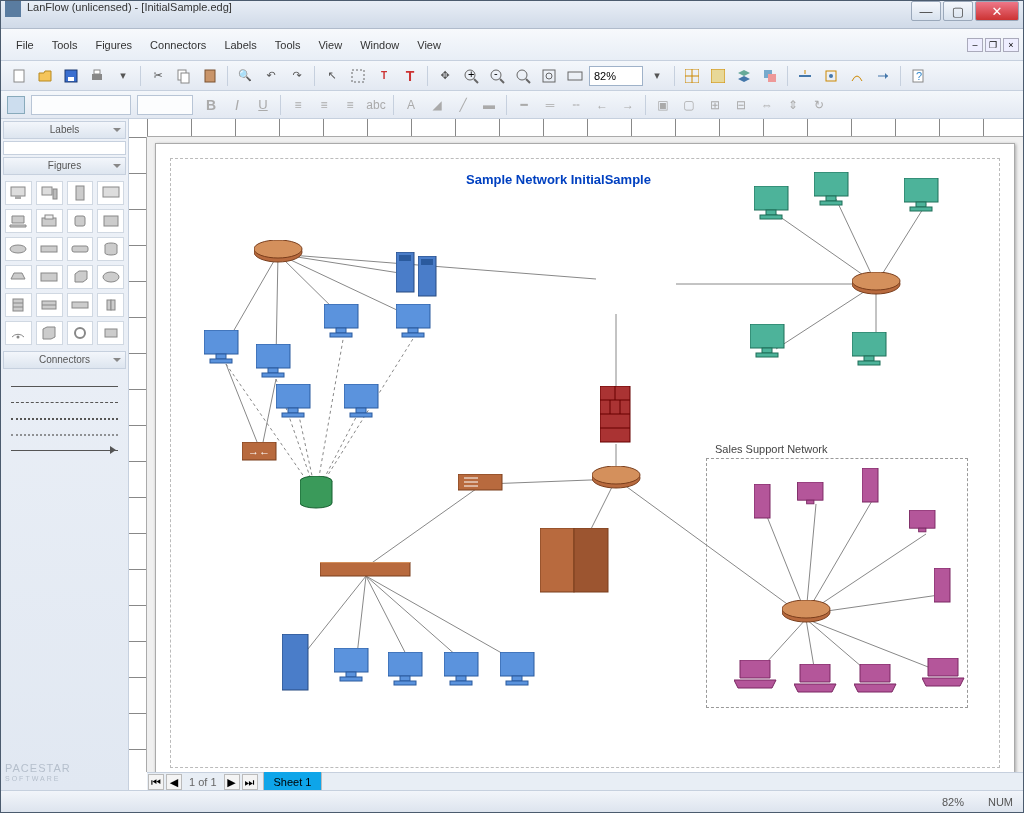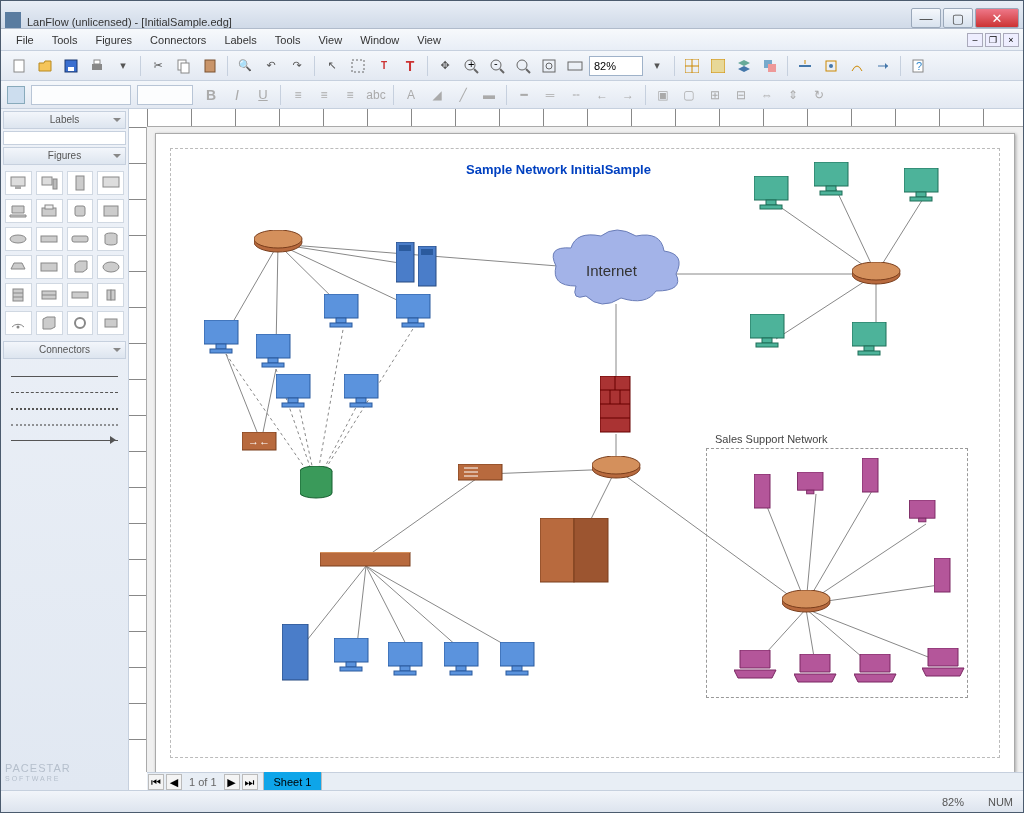--- a/index.html
+++ b/index.html
@@ -1,24 +1,24 @@
 <!DOCTYPE html>
 <html><head>
 <meta charset="utf-8">
 <style>
 *{box-sizing:border-box;margin:0;padding:0;font-family:"Segoe UI",Tahoma,sans-serif;font-size:11px;user-select:none}
 body{background:#d4e1f0;overflow:hidden}
 .window{width:1024px;height:813px;background:#fff;border:1px solid #4b5b6e;display:flex;flex-direction:column}
-.titlebar{height:28px;background:linear-gradient(#e8eef6,#d0dae8);display:flex;align-items:flex-end;padding:0 4px;border-bottom:1px solid #b0bbcb}
+.titlebar{height:28px;background:linear-gradient(#e8eef6,#d0dae8);display:flex;align-items:flex-start;padding:0 4px;border-bottom:1px solid #b0bbcb}
 .titlebar-icon{width:16px;height:16px;background:#5a7ca0;margin-right:6px}
 .title-text{flex:1;color:#333}
 .win-btns{display:flex;gap:2px}
 .win-btn{width:30px;height:20px;background:linear-gradient(#f5f8fc,#d8e2ee);border:1px solid #9aa8ba;border-radius:2px;display:flex;align-items:center;justify-content:center;font-size:13px;color:#444}
 .win-btn.close{background:linear-gradient(#e78,#c33);color:#fff;width:44px}
-.menubar{height:22px;background:linear-gradient(#f7f9fc,#e8eef6);display:flex;align-items:center;padding:0 6px;border-bottom:1px solid #c6d0de;position:relative}
+.menubar{height:32px;background:linear-gradient(#f7f9fc,#e8eef6);display:flex;align-items:center;padding:0 6px;border-bottom:1px solid #c6d0de;position:relative}
 .menu-item{padding:2px 9px;color:#333;cursor:default}
 .mdi-btns{position:absolute;right:4px;display:flex;gap:2px}
 .mdi-btn{width:16px;height:14px;border:1px solid #aab;background:#eef;font-size:9px;text-align:center;line-height:12px}
 .toolbar{height:30px;background:linear-gradient(#f4f7fb,#e3e9f2);display:flex;align-items:center;padding:2px 6px;gap:2px;border-bottom:1px solid #c6d0de}
 .tool-btn{width:24px;height:24px;display:flex;align-items:center;justify-content:center;border:1px solid transparent;border-radius:2px;color:#555}
 .tool-sep{width:1px;height:20px;background:#c6d0de;margin:0 3px}
 .zoom-box{width:54px;height:20px;border:1px solid #9fb2c9;background:#fff;padding:0 4px;display:flex;align-items:center}
 .fmt-combo{width:100px;height:20px;border:1px solid #b8c5d6;background:#fcfdfe;margin-right:4px}
 .fmt-btn{width:24px;height:22px;display:flex;align-items:center;justify-content:center;color:#aaa;font-size:12px}
 .fmt-btn.b{font-weight:bold;font-size:14px}
@@ -494,26 +494,20 @@
               <line x1="650" y1="470" x2="660" y2="360"></line>
             <line x1="650" y1="470" x2="720" y2="350"></line>
               <line x1="650" y1="470" x2="770" y2="390"></line>
             <line x1="650" y1="470" x2="790" y2="450"></line>
             <line x1="650" y1="475" x2="600" y2="530"></line>
               <line x1="650" y1="475" x2="660" y2="535"></line>
             <line x1="650" y1="475" x2="720" y2="535"></line>
               <line x1="650" y1="475" x2="790" y2="530"></line>
           </svg>
 
-          <div class="cloud">
-            <svg width="140" height="90">
-                <path d="M30 60 Q5 60 10 40 Q0 20 25 22 Q30 5 55 10 Q70 -2 90 10 Q115 5 118 25 Q140 28 130 48 Q138 65 110 65 Q100 80 75 72 Q55 85 40 70 Q25 75 30 60 Z" fill="#a3b3e8" stroke="#6a7db8"></path>
-              </svg>
-            <div class="cloud-label">Internet</div>
-          </div>
 
           <svg width="0" height="0" style="position:absolute">
             <defs>
               <g id="mon-b">
                   <rect x="0" y="0" width="34" height="24" class="ic-monitor"></rect>
                   <rect x="12" y="24" width="10" height="5" class="ic-monitor"></rect>
                   <rect x="6" y="29" width="22" height="4" class="ic-monitor"></rect>
                 </g>
               <g id="mon-g">
                   <rect x="0" y="0" width="34" height="24" class="ic-monitor-g"></rect>

